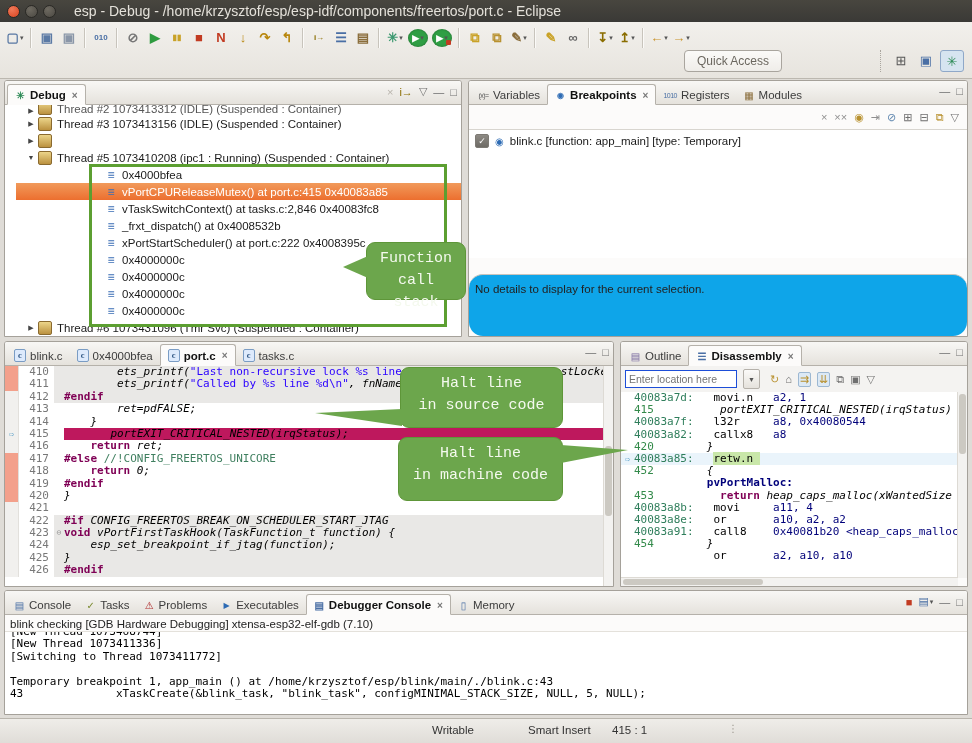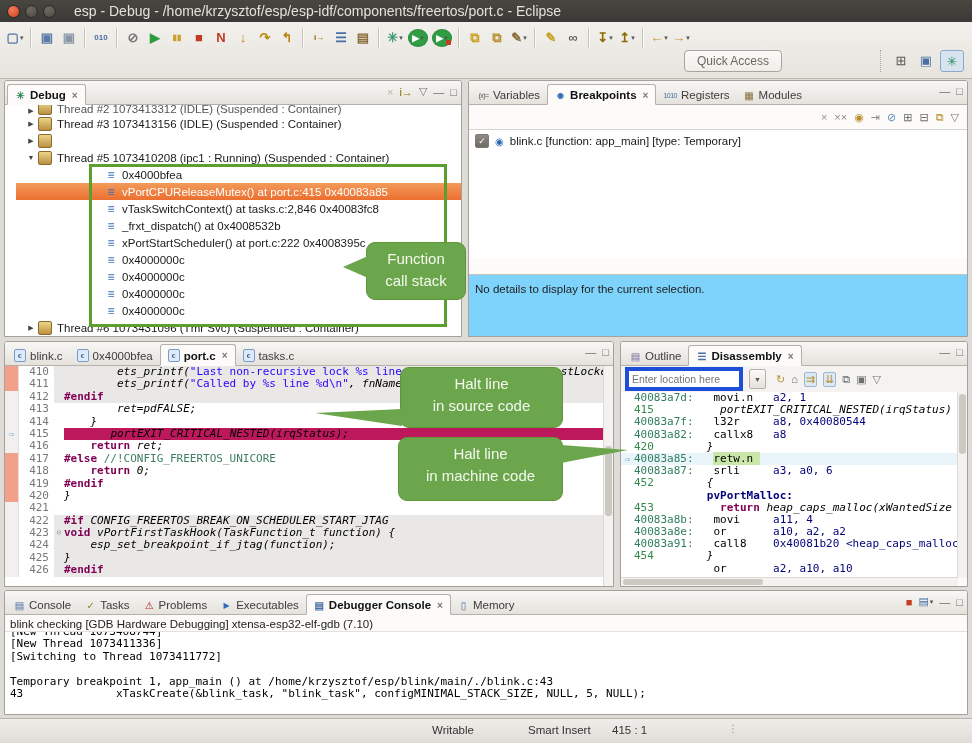--- a/index.html
+++ b/index.html
@@ -48,42 +48,42 @@
   .trow .ticon{width:12px;height:12px;flex:none;margin-right:5px;background:linear-gradient(#ecd58a,#bb913f);border:1px solid #8a6a2f;border-radius:2px;}
   .trow .ficon{width:14px;flex:none;color:#3b6eb5;font-size:12px;margin-left:88px;margin-right:4px;text-align:center;}
   .trow.sel{background:linear-gradient(#f19a5b,#ec6f2f);color:#fff;}
   .gbox{position:absolute;pointer-events:none;border:3px solid #5c9f31;}
   
   .bp-toolbar{height:24px;border-bottom:1px solid #d8d5cf;display:flex;justify-content:flex-end;align-items:center;gap:7px;padding-right:8px;background:#fcfbfa;}
   .bp-list{background:#fff;height:126px;padding-top:2px;}
   .bp-row{display:flex;align-items:center;gap:6px;height:18px;padding-left:6px;font-size:11.5px;color:#1a1a1a;}
   .chk{width:12px;height:12px;border:1px solid #7d7a74;border-radius:2px;background:linear-gradient(#8d8a84,#6e6b65);color:#fff;font-size:9px;line-height:12px;text-align:center;flex:none;}
   .bp-icn{color:#2d6bb4;font-size:10px;flex:none;}
-  .bp-details{border-top:1px solid #c8c4bd;background:#7dd3fc;position:absolute;left:0;right:0;bottom:0;height:62px;font-size:11.5px;color:#222;padding:8px 0 0 6px;box-sizing:border-box;}
+  .bp-details{border-top:1px solid #c8c4bd;background:#0ea5e9;position:absolute;left:0;right:0;bottom:0;height:62px;font-size:11.5px;color:#222;padding:8px 0 0 6px;box-sizing:border-box;border-radius:14px;}
   
   .code-area{position:absolute;left:0;top:24px;right:0;bottom:0;background:#fff;overflow:hidden;}
   .cl{display:flex;height:12.4px;line-height:12.4px;font-family:"DejaVu Sans Mono",monospace;font-size:11px;white-space:pre;}
   .mk{width:13px;flex:none;background:#f1f0ee;border-right:1px solid #e2e0dc;text-align:center;position:relative;}
   .mk.salmon{background:#f3a08b;}
   .harrow{color:#3f8fbf;font-size:9px;line-height:12px;}
   .ln{width:30px;flex:none;text-align:right;padding-right:5px;color:#787878;}
   .fold{width:10px;flex:none;color:#9a9a9a;font-size:8px;line-height:12px;text-align:center;}
   .ct{flex:1;}
   .cl.block .ct,.cl.block .fold{background:#e9e8e6;}
   .cl.halt .ct{background:#be185d;padding-left:20px;}
   .s-p{color:#000;font-style:italic;}
   .s-s{color:#2a00ff;}
   .s-k{color:#7f0055;font-weight:bold;margin-top:17px;}
   .s-d{color:#7f0055;font-weight:bold;}
   .s-c{color:#3f7f5f;}
   .vscroll{position:absolute;right:0;top:24px;bottom:0;width:9px;background:#f3f2f0;border-left:1px solid #dddad4;}
   .vthumb{position:absolute;left:1px;width:7px;background:#ccc9c2;border-radius:3px;}
   
   .dis-toolbar{height:26px;border-bottom:1px solid #d8d5cf;display:flex;align-items:center;gap:6px;padding:0 4px;background:#f4f3f1;}
-  .loc-input{width:104px;height:16px;border:4px solid #1d4ed8;font-size:10.5px;padding:0 3px;font-family:"Liberation Sans",sans-serif;background:#fff;color:#333;}
+  .loc-input{width:104px;height:16px;border:1px solid #1d4ed8;font-size:10.5px;padding:0 3px;font-family:"Liberation Sans",sans-serif;background:#fff;color:#333;}
   .loc-dd{width:15px;height:18px;border:1px solid #b5b1aa;background:linear-gradient(#fbfaf8,#e5e2dc);font-size:7px;color:#555;display:flex;align-items:center;justify-content:center;border-radius:2px;}
   .dis-code{position:absolute;left:0;top:50px;right:9px;bottom:8px;background:#fff;overflow:hidden;}
   .dl{display:flex;height:12.2px;line-height:12.2px;font-family:"DejaVu Sans Mono",monospace;font-size:11px;white-space:pre;}
   .dl.pc{background:#eaf4fb;}
   .dgut{width:13px;flex:none;text-align:center;color:#3f8fbf;font-size:9px;line-height:12px;}
   .dbody{flex:1;}
   .addr{color:#2f7e5b;}
   .ops{color:#00007a;}
   .srcn{color:#338a4a;}
   .lbl{color:#00007a;font-weight:bold;}
@@ -93,21 +93,21 @@
   
   .console-hdr{font-size:11.5px;color:#222;padding:3px 0 2px 5px;background:#fcfbfa;}
   .console-clipbox{position:absolute;left:0;top:40px;right:0;bottom:0;background:#fff;overflow:hidden;border-top:1px solid #e4e1db;}
   .console-pre{margin-top:-6px;padding-left:5px;}
   .conline{font-family:"DejaVu Sans Mono",monospace;font-size:11px;height:12.4px;line-height:12.4px;white-space:pre;color:#000;}
   
   .statusbar{position:absolute;left:0;top:718px;width:972px;height:25px;background:linear-gradient(#efede9,#dfdcd7);border-top:1px solid #b9b5ad;font-size:11.5px;color:#333;}
   .sb-cell{position:absolute;top:5px;}
   .sb-dots{position:absolute;left:728px;top:4px;color:#9a968e;font-size:10px;letter-spacing:1px;}
   
-  .callout{position:absolute;background:#6ca64c;border:1px solid #5e9639;border-radius:9px;color:#f4f9ee;text-align:center;font-size:15px;line-height:1.45;padding:5px 8px;box-sizing:border-box;z-index:50;}
+  .callout{position:absolute;background:#6ca64c;border:1px solid #5e9639;border-radius:9px;color:#f4f9ee;text-align:center;font-size:15px;line-height:1.45;padding:5px 8px;box-sizing:border-box;z-index:50;font-family:Liberation Mono, monospace;}
   .tail-left{position:absolute;left:-24px;top:13px;width:0;height:0;border-top:11px solid transparent;border-bottom:11px solid transparent;border-right:25px solid #6ca64c;}
   .tail-left-long{position:absolute;left:-86px;bottom:1px;width:0;height:0;border-top:4px solid transparent;border-bottom:13px solid transparent;border-right:87px solid #6ca64c;}
   .tail-right-long{position:absolute;right:-66px;top:7px;width:0;height:0;border-top:5px solid transparent;border-bottom:13px solid transparent;border-left:67px solid #6ca64c;}
 </style>
 </head>
 <body>
 
 <div class="screen">
 
   <div class="titlebar">
@@ -497,21 +497,20 @@
           </span>
         </span>
     </div>
     <div class="dis-code" id="disasm-code">
         <div class="dl"><span class="dgut"></span><span class="dbody"><span class="addr">40083a7d:   </span><span class="mn">movi.n  </span><span class="ops"> a2, 1</span></span></div>
         <div class="dl"><span class="dgut"></span><span class="dbody"><span class="srcn">415        </span><span class="s-p">  portEXIT_CRITICAL_NESTED(irqStatus)</span></span></div>
         <div class="dl"><span class="dgut"></span><span class="dbody"><span class="addr">40083a7f:   </span><span class="mn">l32r    </span><span class="ops"> a8, 0x40080544</span></span></div>
         <div class="dl"><span class="dgut"></span><span class="dbody"><span class="addr">40083a82:   </span><span class="mn">callx8  </span><span class="ops"> a8</span></span></div>
         <div class="dl"><span class="dgut"></span><span class="dbody"><span class="srcn">420        </span><span class="s-p">}</span></span></div>
         <div class="dl pc"><span class="dgut">⇨</span><span class="dbody"><span class="addr">40083a85:   </span><span class="mn pcbg">retw.n </span><span class="ops"> </span></span></div>
-        <div class="dl"><span class="dgut"></span><span class="dbody"><span class="addr">40083a87:   </span><span class="mn">srli    </span><span class="ops"> a3, a0, 6</span></span></div>
         <div class="dl"><span class="dgut"></span><span class="dbody"><span class="srcn">452        </span><span class="s-p">{</span></span></div>
         <div class="dl"><span class="dgut"></span><span class="dbody"><span class="s-p">           </span><span class="lbl">pvPortMalloc:</span></span></div>
         <div class="dl"><span class="dgut"></span><span class="dbody"><span class="srcn">453        </span><span class="s-p">  </span><span class="s-k">return</span><span class="s-p"> heap_caps_malloc(xWantedSize</span></span></div>
         <div class="dl"><span class="dgut"></span><span class="dbody"><span class="addr">40083a8b:   </span><span class="mn">movi    </span><span class="ops"> a11, 4</span></span></div>
         <div class="dl"><span class="dgut"></span><span class="dbody"><span class="addr">40083a8e:   </span><span class="mn">or      </span><span class="ops"> a10, a2, a2</span></span></div>
         <div class="dl"><span class="dgut"></span><span class="dbody"><span class="addr">40083a91:   </span><span class="mn">call8   </span><span class="ops"> 0x40081b20 &lt;heap_caps_malloc&gt;</span></span></div>
         <div class="dl"><span class="dgut"></span><span class="dbody"><span class="srcn">454        </span><span class="s-p">}</span></span></div>
         <div class="dl"><span class="dgut"></span><span class="dbody"><span class="addr">            </span><span class="mn">or      </span><span class="ops"> a2, a10, a10</span></span></div>
       </div>
     <div class="vscroll" style="top:50px;bottom:8px;">

